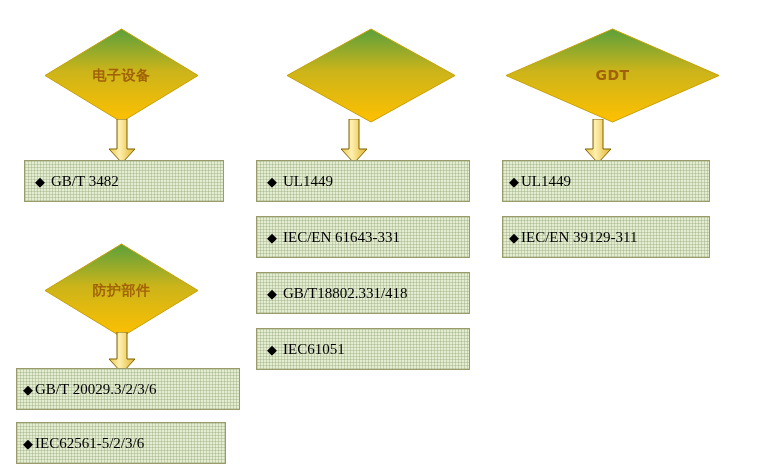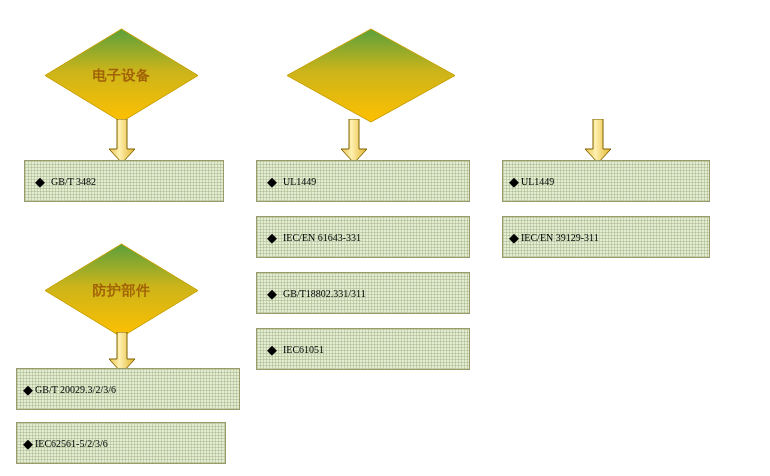--- a/index.html
+++ b/index.html
@@ -65,21 +65,21 @@
     white-space: nowrap;
   }
   .box .bullet {
     font-size: 13px;
     line-height: 1;
     margin-right: 6px;
     color: #000000;
   }
   .box .btext {
     font-family: "Liberation Serif", serif;
-    font-size: 10px;
+    font-size: 15px;
     color: #000000;
   }
   .box.tight { padding-left: 6px; }
   .box.tight .bullet { margin-right: 2px; }
 </style>
 </head>
 <body>
 
 <div class="stage">
 
@@ -183,28 +183,41 @@
     <span class="btext">UL1449</span>
   </div>
 
   <div class="box" style="left:256px; top:216px; width:214px; height:42px;">
     <span class="bullet">◆</span>
     <span class="btext">IEC/EN 61643-331</span>
   </div>
 
   <div class="box" style="left:256px; top:272px; width:214px; height:42px;">
     <span class="bullet">◆</span>
-    <span class="btext">GB/T18802.331/311</span>
+    <span class="btext">GB/T18802.331/418</span>
   </div>
 
   <div class="box" style="left:256px; top:328px; width:214px; height:42px;">
     <span class="bullet">◆</span>
     <span class="btext">IEC61051</span>
   </div>
 
+  <div class="diamond" style="left:505px; top:28px; width:215px; height:95px;">
+    <svg width="215" height="95" viewBox="0 0 215 95">
+      <defs>
+        <linearGradient id="gradC" x1="0.5" y1="0" x2="0.5" y2="1">
+          <stop offset="0%" stop-color="#5aa03c"></stop>
+          <stop offset="45%" stop-color="#cbb41a"></stop>
+          <stop offset="100%" stop-color="#ffc000"></stop>
+        </linearGradient>
+      </defs>
+      <polygon points="107.5,1 214,47.5 107.5,94 1,47.5" fill="url(#gradC)" stroke="#c8a000" stroke-width="1"></polygon>
+    </svg>
+    <div class="dlabel" style="top:39px;">GDT</div>
+  </div>
 
   <div class="arrow" style="left:584px; top:119px; width:28px; height:45px;">
     <svg width="28" height="45" viewBox="0 0 28 45">
       <defs>
         <linearGradient id="agC" x1="0" y1="0" x2="1" y2="0">
           <stop offset="0%" stop-color="#e8c34a"></stop>
           <stop offset="40%" stop-color="#fff0b0"></stop>
           <stop offset="100%" stop-color="#e0b429"></stop>
         </linearGradient>
       </defs>

